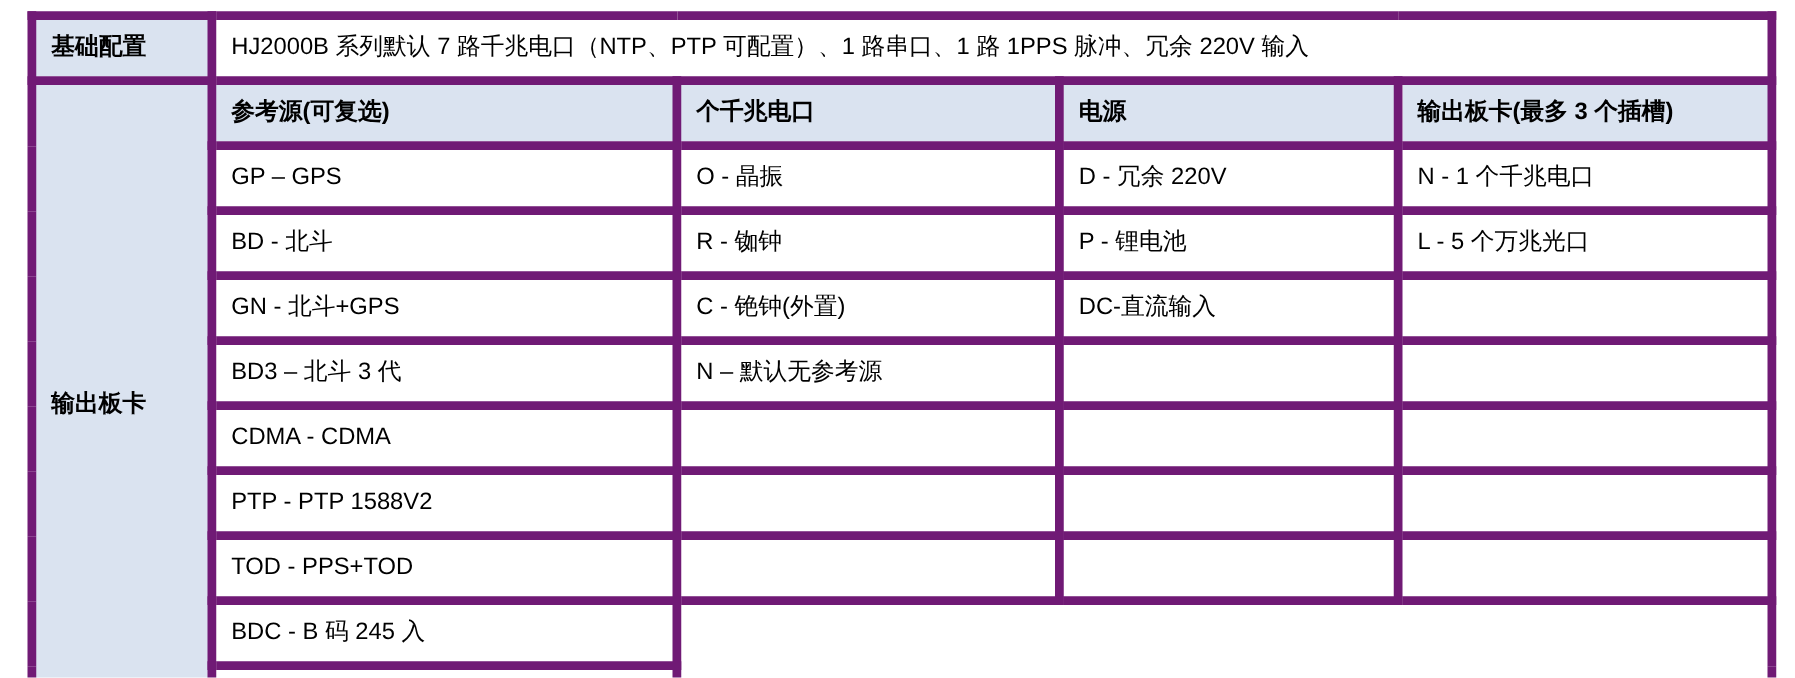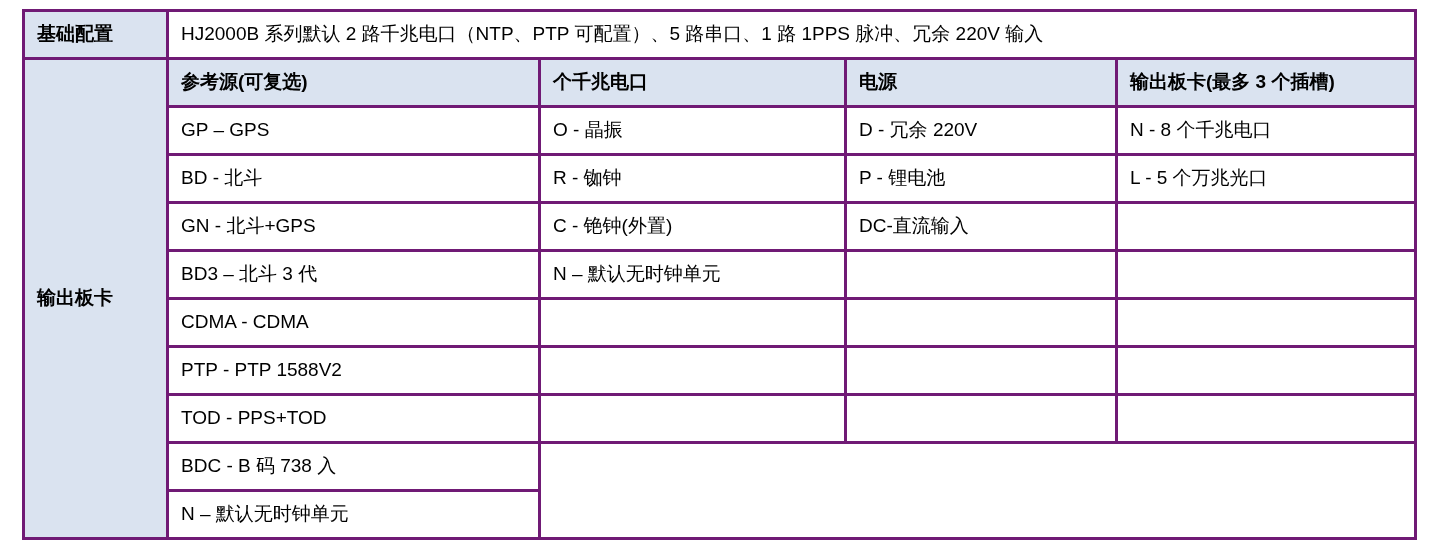--- a/index.html
+++ b/index.html
@@ -16,21 +16,21 @@
     box-sizing: border-box;
     padding: 9px 22px 0 22px;
   }
   table.config-table {
     border-collapse: collapse;
     table-layout: fixed;
     width: 1392px;
     border: 2px solid #000000;
   }
   table.config-table td {
-    border: 3px solid #701a75;
+    border: 7px solid #701a75;
     font-size: 19px;
     line-height: 1.2;
     height: 45px;
     padding: 0 12px;
     vertical-align: middle;
     text-align: left;
     overflow: hidden;
     white-space: nowrap;
   }
   td.hdr {
@@ -51,50 +51,50 @@
     <colgroup>
       <col style="width:144px">
       <col style="width:372px">
       <col style="width:306px">
       <col style="width:271px">
       <col style="width:299px">
     </colgroup>
     <tbody>
       <tr>
         <td class="hdr">基础配置</td>
-        <td class="center" colspan="4">HJ2000B 系列默认 2 路千兆电口（NTP、PTP 可配置）、5 路串口、1 路 1PPS 脉冲、冗余 220V 输入</td>
+        <td class="center" colspan="4">HJ2000B 系列默认 7 路千兆电口（NTP、PTP 可配置）、1 路串口、1 路 1PPS 脉冲、冗余 220V 输入</td>
       </tr>
       <tr>
         <td class="hdr" rowspan="10">输出板卡</td>
         <td class="hdr">参考源(可复选)</td>
         <td class="hdr">个千兆电口</td>
         <td class="hdr">电源</td>
         <td class="hdr">输出板卡(最多 3 个插槽)</td>
       </tr>
       <tr>
         <td>GP – GPS</td>
         <td>O - 晶振</td>
         <td>D - 冗余 220V</td>
-        <td>N - 8 个千兆电口</td>
+        <td>N - 1 个千兆电口</td>
       </tr>
       <tr>
         <td>BD - 北斗</td>
         <td>R - 铷钟</td>
         <td>P - 锂电池</td>
         <td>L - 5 个万兆光口</td>
       </tr>
       <tr>
         <td>GN - 北斗+GPS</td>
         <td>C - 铯钟(外置)</td>
         <td>DC-直流输入</td>
         <td></td>
       </tr>
       <tr>
         <td>BD3 – 北斗 3 代</td>
-        <td>N – 默认无时钟单元</td>
+        <td>N – 默认无参考源</td>
         <td></td>
         <td></td>
       </tr>
       <tr>
         <td>CDMA - CDMA</td>
         <td></td>
         <td></td>
         <td></td>
       </tr>
       <tr>
@@ -103,21 +103,21 @@
         <td></td>
         <td></td>
       </tr>
       <tr>
         <td>TOD - PPS+TOD</td>
         <td></td>
         <td></td>
         <td></td>
       </tr>
       <tr>
-        <td>BDC - B 码 738 入</td>
+        <td>BDC - B 码 245 入</td>
         <td colspan="3" rowspan="2"></td>
       </tr>
       <tr>
         <td>N – 默认无时钟单元</td>
       </tr>
     </tbody>
   </table>
 </div>
 
 </body></html>

